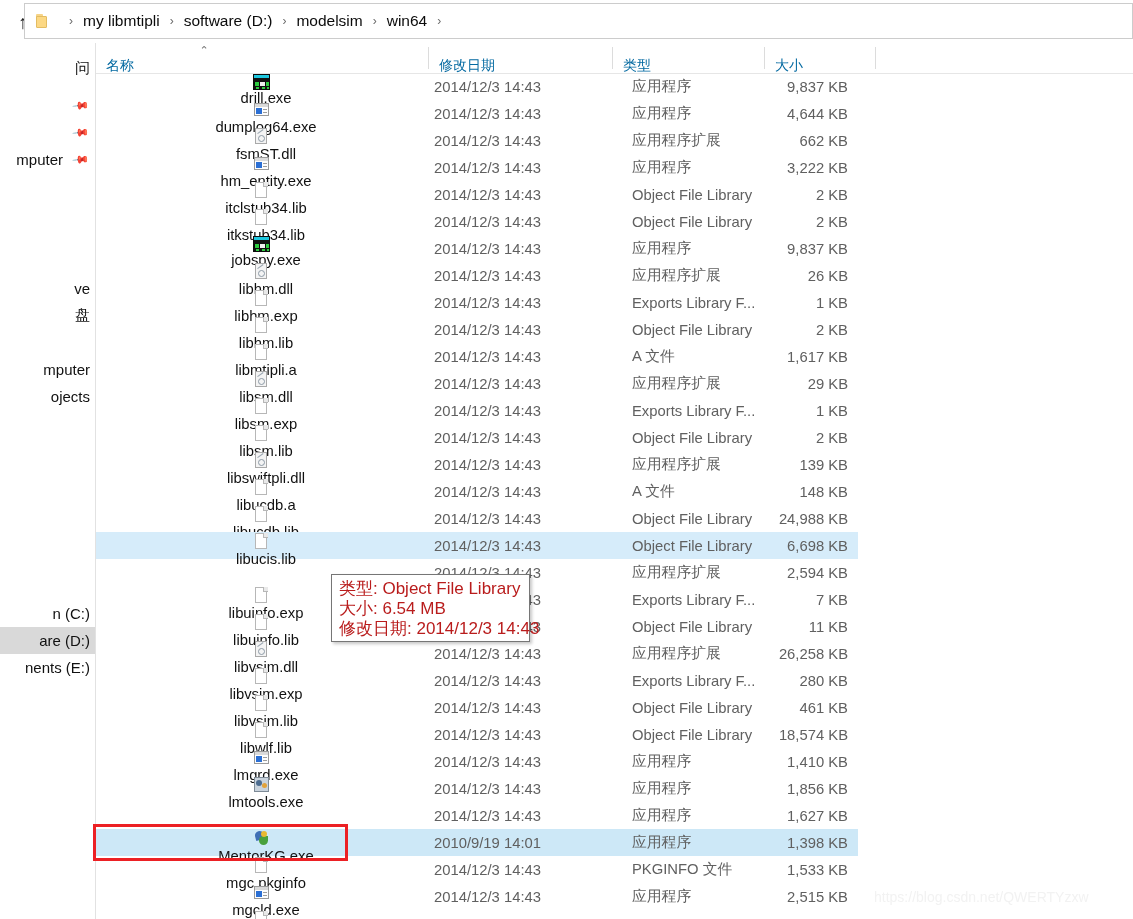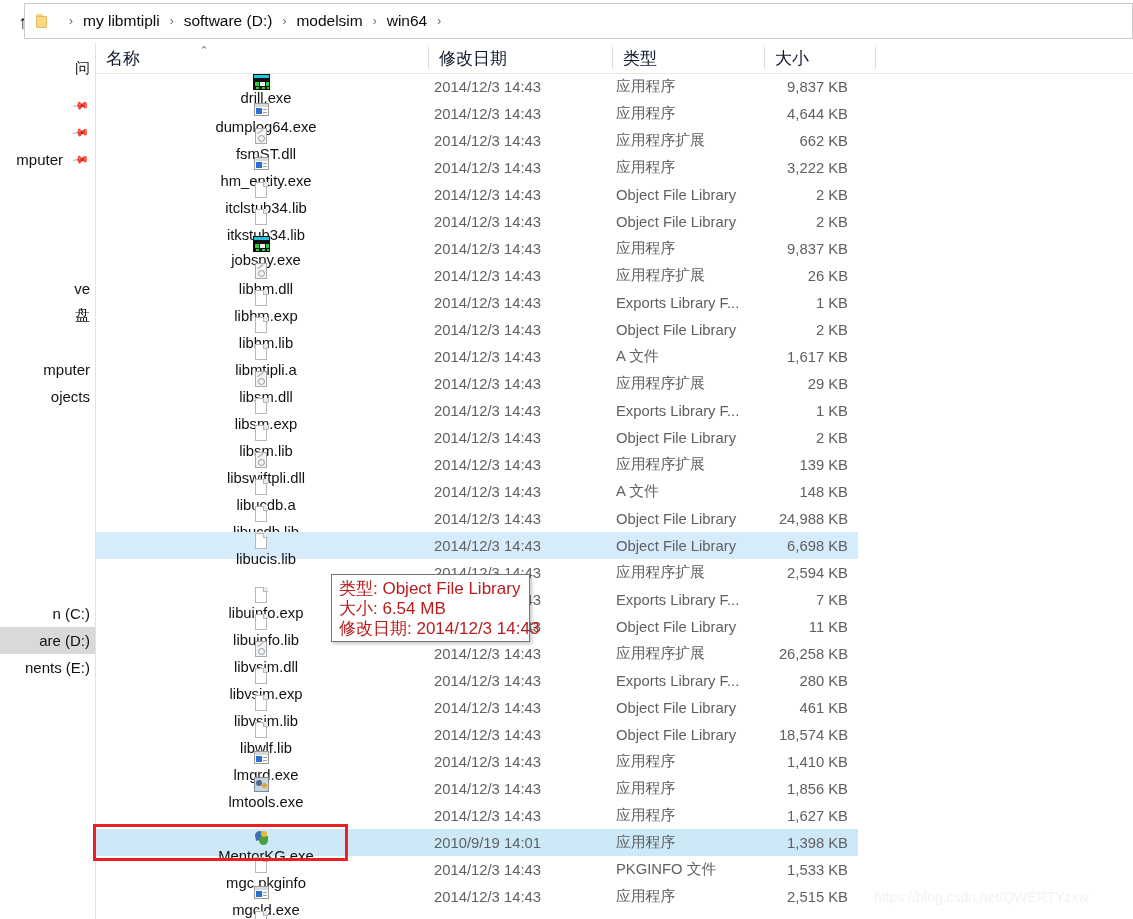--- a/index.html
+++ b/index.html
@@ -130,24 +130,24 @@
   }
   .col-header {
     position: absolute;
     left: 0; top: 0;
     width: 1037px; height: 30px;
     background: #ffffff;
     border-bottom: 1px solid #e6e6e6;
   }
   .col-header .hcell {
     position: absolute;
-    top: 0; height: 30px;
+    top: 8px; height: 30px;
     display: flex; align-items: center;
-    font-size: 17px;
-    color: #0f172a;
+    font-size: 14px;
+    color: #0369a1;
     padding-left: 10px;
     box-sizing: border-box;
   }
   .col-header .hsep {
     position: absolute;
     top: 4px; width: 1px; height: 22px;
     background: #dcdcdc;
   }
   .sort-caret {
     position: absolute;
@@ -172,21 +172,21 @@
   .cell {
     position: absolute;
     top: 0; height: 27px;
     display: flex; align-items: center;
     font-size: 14.8px;
     white-space: nowrap;
     box-sizing: border-box;
   }
   .c-name  { left: 10px;  width: 320px; color: #111111; flex-direction: column; }
   .c-date  { left: 338px; width: 180px; color: #606060; padding-left: 0; }
-  .c-type  { left: 520px; width: 148px; color: #606060; }
+  .c-type  { left: 536px; width: 148px; color: #606060; }
   .c-size  { left: 650px; width: 106px; color: #606060;
              justify-content: flex-end; padding-right: 4px; }
 
   .ficon {
     width: 17px; height: 19px;
     margin-right: 9px;
     flex: 0 0 auto;
     position: relative;
   }
   

